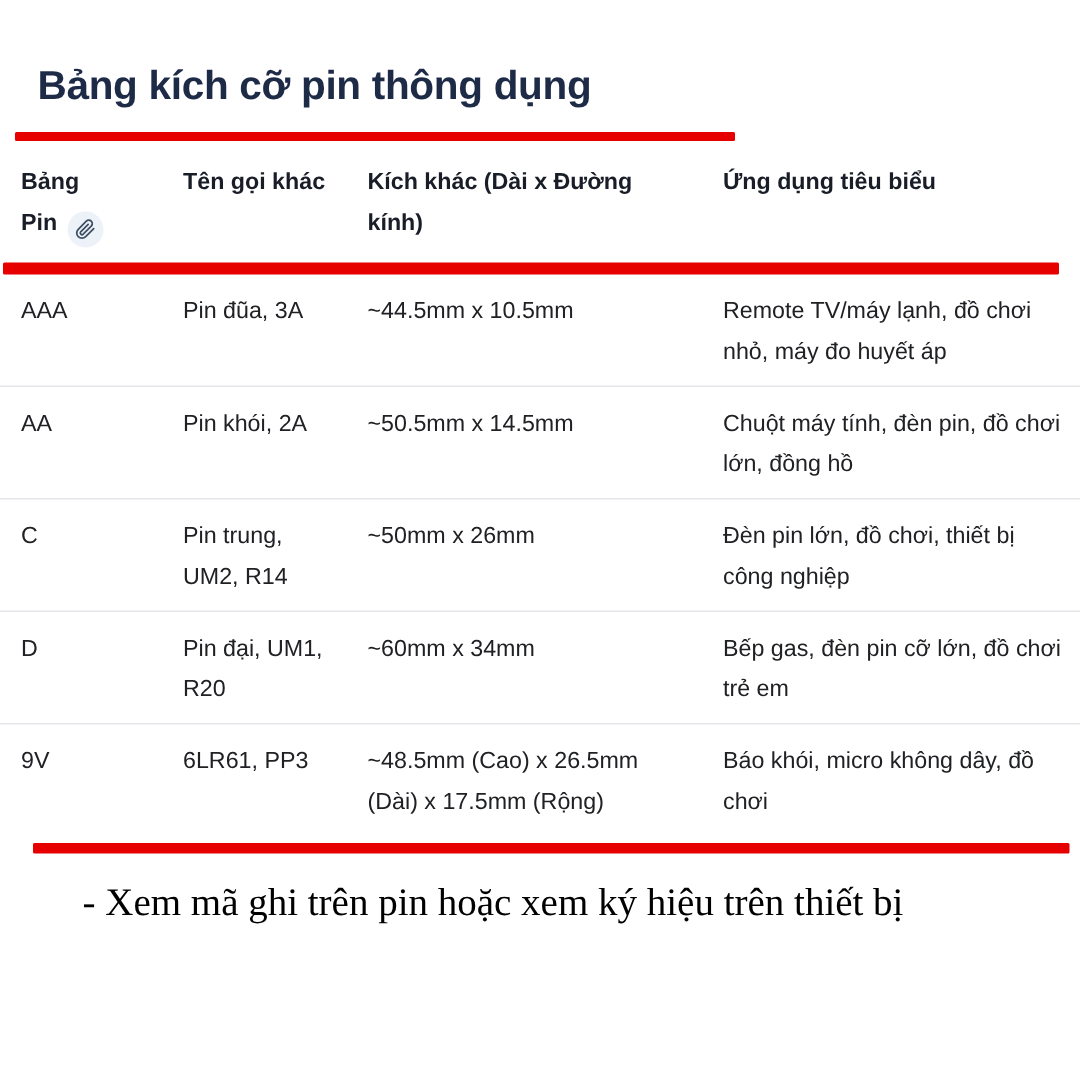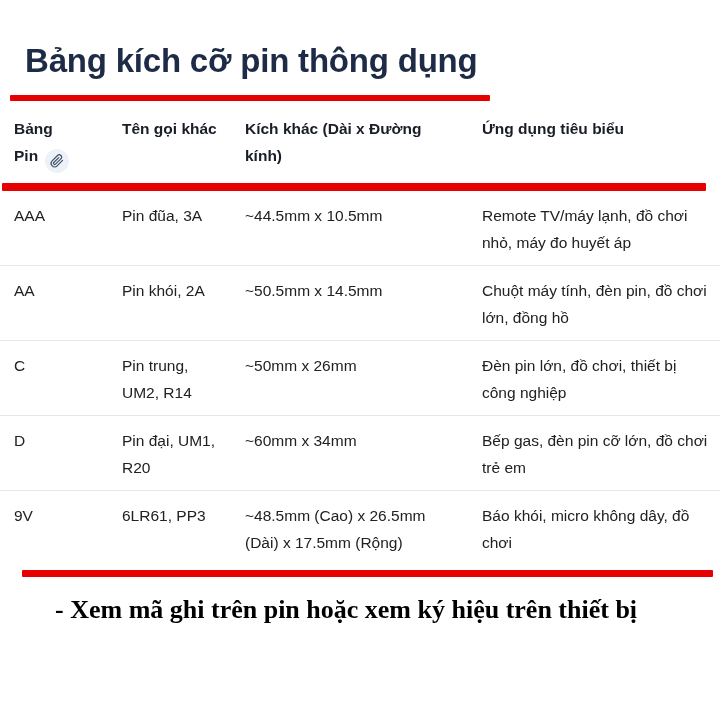--- a/index.html
+++ b/index.html
@@ -7,21 +7,21 @@
     width: 720px; height: 720px;
     background: #ffffff;
     font-family: "Liberation Sans", sans-serif;
     color: #202124;
     overflow: hidden;
   }
   .page { position: relative; width: 720px; height: 720px; }
 
   .title {
     margin: 42px 0 0 25px;
-    font-size: 33px;
+    font-size: 27px;
     font-weight: 700;
     letter-spacing: -0.2px;
     color: #1e2b47;
   }
   .rule { background: #e60000; border-radius: 1px; }
   .rule-title { margin: 15px 0 0 10px; width: 480px; height: 6px; }
   .rule-header { margin: 0 0 0 2px;  width: 704px; height: 8px; }
   .rule-bottom { margin: 0 0 0 22px; width: 691px; height: 7px; }
 
   .grid-row {
@@ -48,21 +48,21 @@
     vertical-align: -7px;
     cursor: pointer;
   }
   .linkchip svg { display: block; }
 
   .notes {
     margin: 16px 0 12px 55px;
     width: 625px;
     font-family: "Liberation Serif", serif;
     font-size: 26px;
-    font-weight: 700;
+    font-weight: 400;
     line-height: 33px;
     color: #000000;
   }
   .notes p { margin: 0; }
 </style>
 </head>
 <body>
 
 <div class="page">
 

